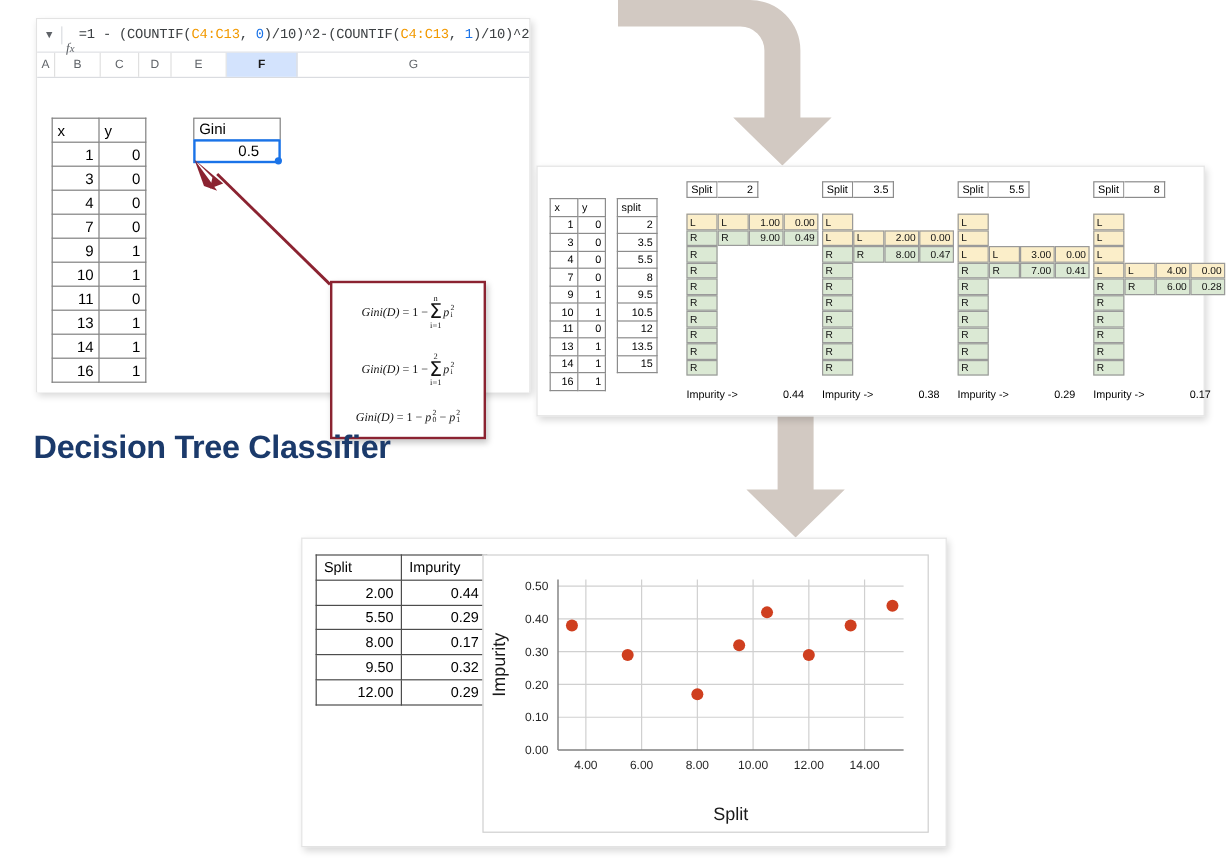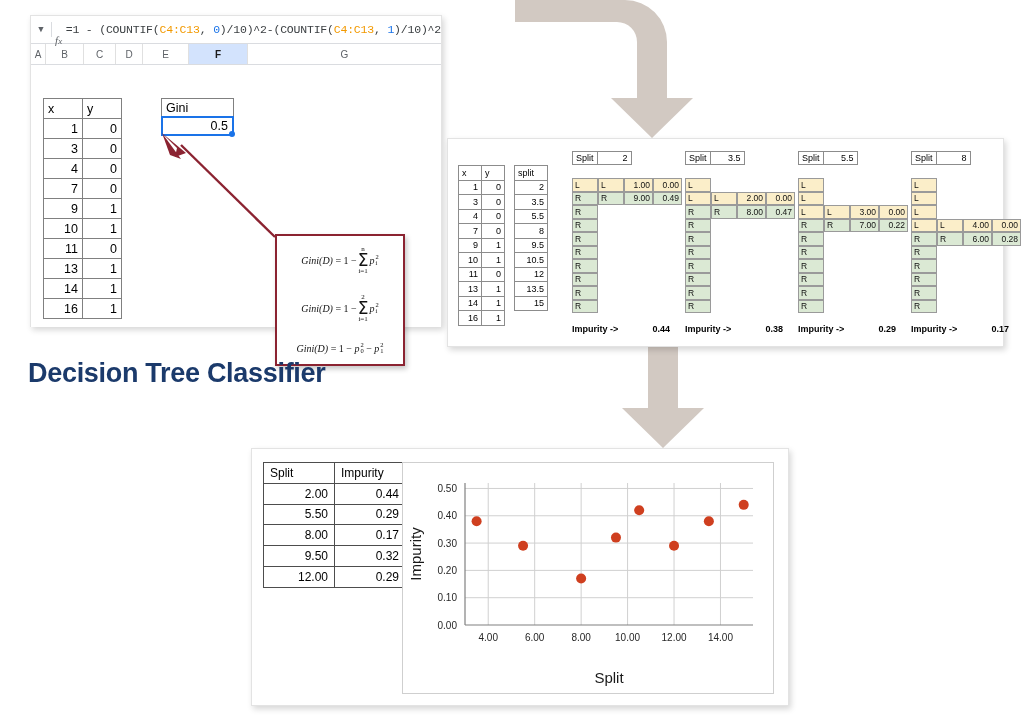--- a/index.html
+++ b/index.html
@@ -50,21 +50,21 @@
   }
   .xy-table th{text-align:left;}
   .xy-table td{text-align:right;}
 
   .gini-box{position:absolute;left:130px;top:33px;}
   .gini-hdr{
     width:73px;height:19px;border:1px solid #808080;font-size:12.5px;padding:0 4px;
     box-sizing:border-box;display:flex;align-items:center;background:#fff;
   }
   .gini-val{
-    width:73px;height:20px;border:2px solid #1a73e8;font-size:12.5px;padding:0 4px;
+    width:73px;height:20px;border:2px solid #1a73e8;font-size:12.5px;padding:0 16px;
     box-sizing:border-box;display:flex;align-items:center;justify-content:flex-end;
     background:#fff;position:relative;margin-top:-1px;
   }
   .gini-handle{
     position:absolute;right:-3px;bottom:-3px;width:6px;height:6px;border-radius:50%;
     background:#1a73e8;
   }
 
   
   .formula-callout{
@@ -111,21 +111,21 @@
   .lr-row{display:flex;height:13.5px;}
   .cell{
     border:1px solid #9a9a9a;box-sizing:border-box;font-size:8.5px;
     display:flex;align-items:center;padding:0 2px;color:#111;height:13.5px;
   }
   .cell.L{background:#fbeec9;}
   .cell.R{background:#dbe9d4;}
   .cell.w1{width:26px;}
   .cell.w2{width:26px;}
   .cell.num{width:29px;justify-content:flex-end;}
-  .impurity-row{position:absolute;bottom:12px;display:flex;font-size:9px;color:#000;font-weight:bold;}
+  .impurity-row{position:absolute;bottom:12px;display:flex;font-size:9px;color:#000;}
   .imp-label{width:58px;}
   .imp-value{width:40px;text-align:right;}
 
   
   #result-panel{left:251px;top:448px;width:536px;height:256px;}
   .res-inner{position:relative;width:100%;height:100%;}
   .si-table{position:absolute;left:11px;top:13px;border-collapse:collapse;}
   .si-table td,.si-table th{
     border:1px solid #4d4d4d;height:19.8px;padding:0 6px;font-size:12px;
     font-weight:normal;color:#000;
@@ -483,21 +483,21 @@
             <div class="lr-row">
               <div class="cell w1 L">L</div>
               <div class="cell w2 L">L</div>
               <div class="cell num L">3.00</div>
               <div class="cell num L">0.00</div>
             </div>
             <div class="lr-row">
               <div class="cell w1 R">R</div>
               <div class="cell w2 R">R</div>
               <div class="cell num R">7.00</div>
-              <div class="cell num R">0.22</div>
+              <div class="cell num R">0.41</div>
             </div>
             <div class="lr-row">
               <div class="cell w1 R">R</div>
             </div>
             <div class="lr-row">
               <div class="cell w1 R">R</div>
             </div>
             <div class="lr-row">
               <div class="cell w1 R">R</div>
             </div>

